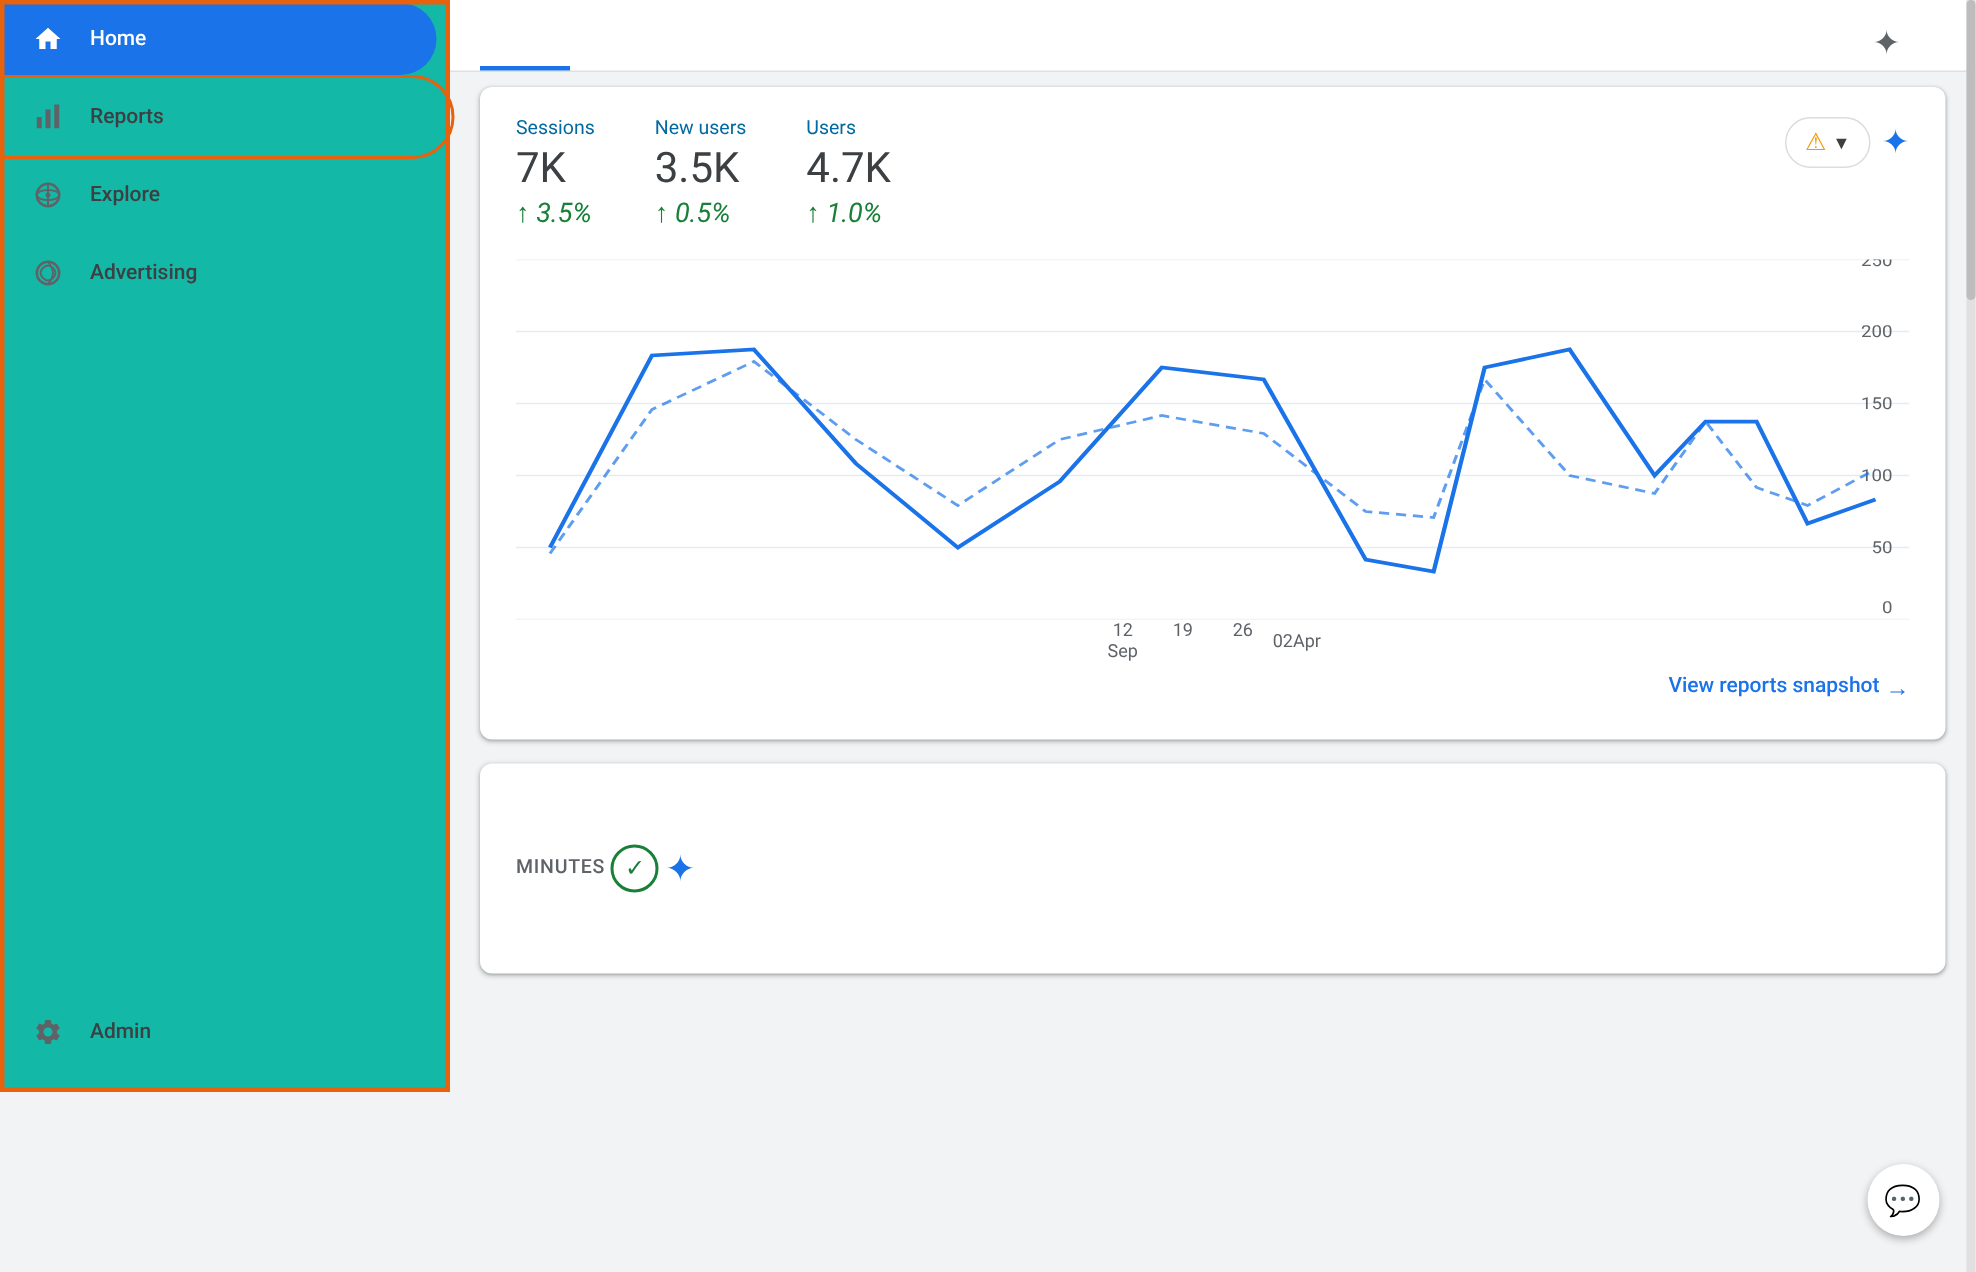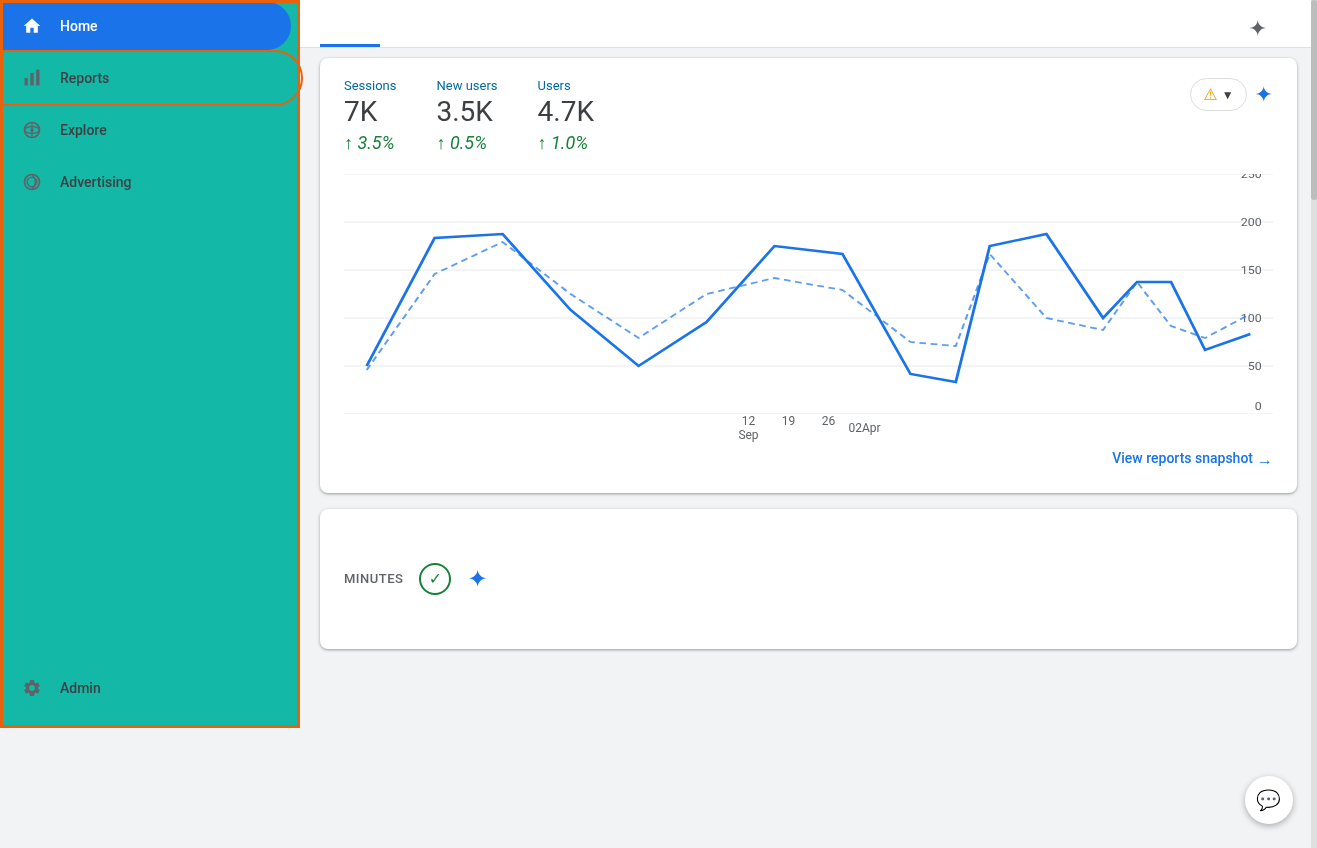--- a/index.html
+++ b/index.html
@@ -188,21 +188,21 @@
     
     .bottom-card {
       background: #fff;
       margin: 0 20px 16px 20px;
       border-radius: 8px;
       padding: 20px 24px;
       box-shadow: 0 1px 2px rgba(60,64,67,.3), 0 1px 3px 1px rgba(60,64,67,.15);
       height: 140px;
       display: flex;
       align-items: center;
-      gap: 16px;
+      gap: 4px;
     }
 
     .minutes-label {
       font-size: 13px;
       color: #5f6368;
       font-weight: 500;
       letter-spacing: 0.5px;
     }
 
     .check-icon {

